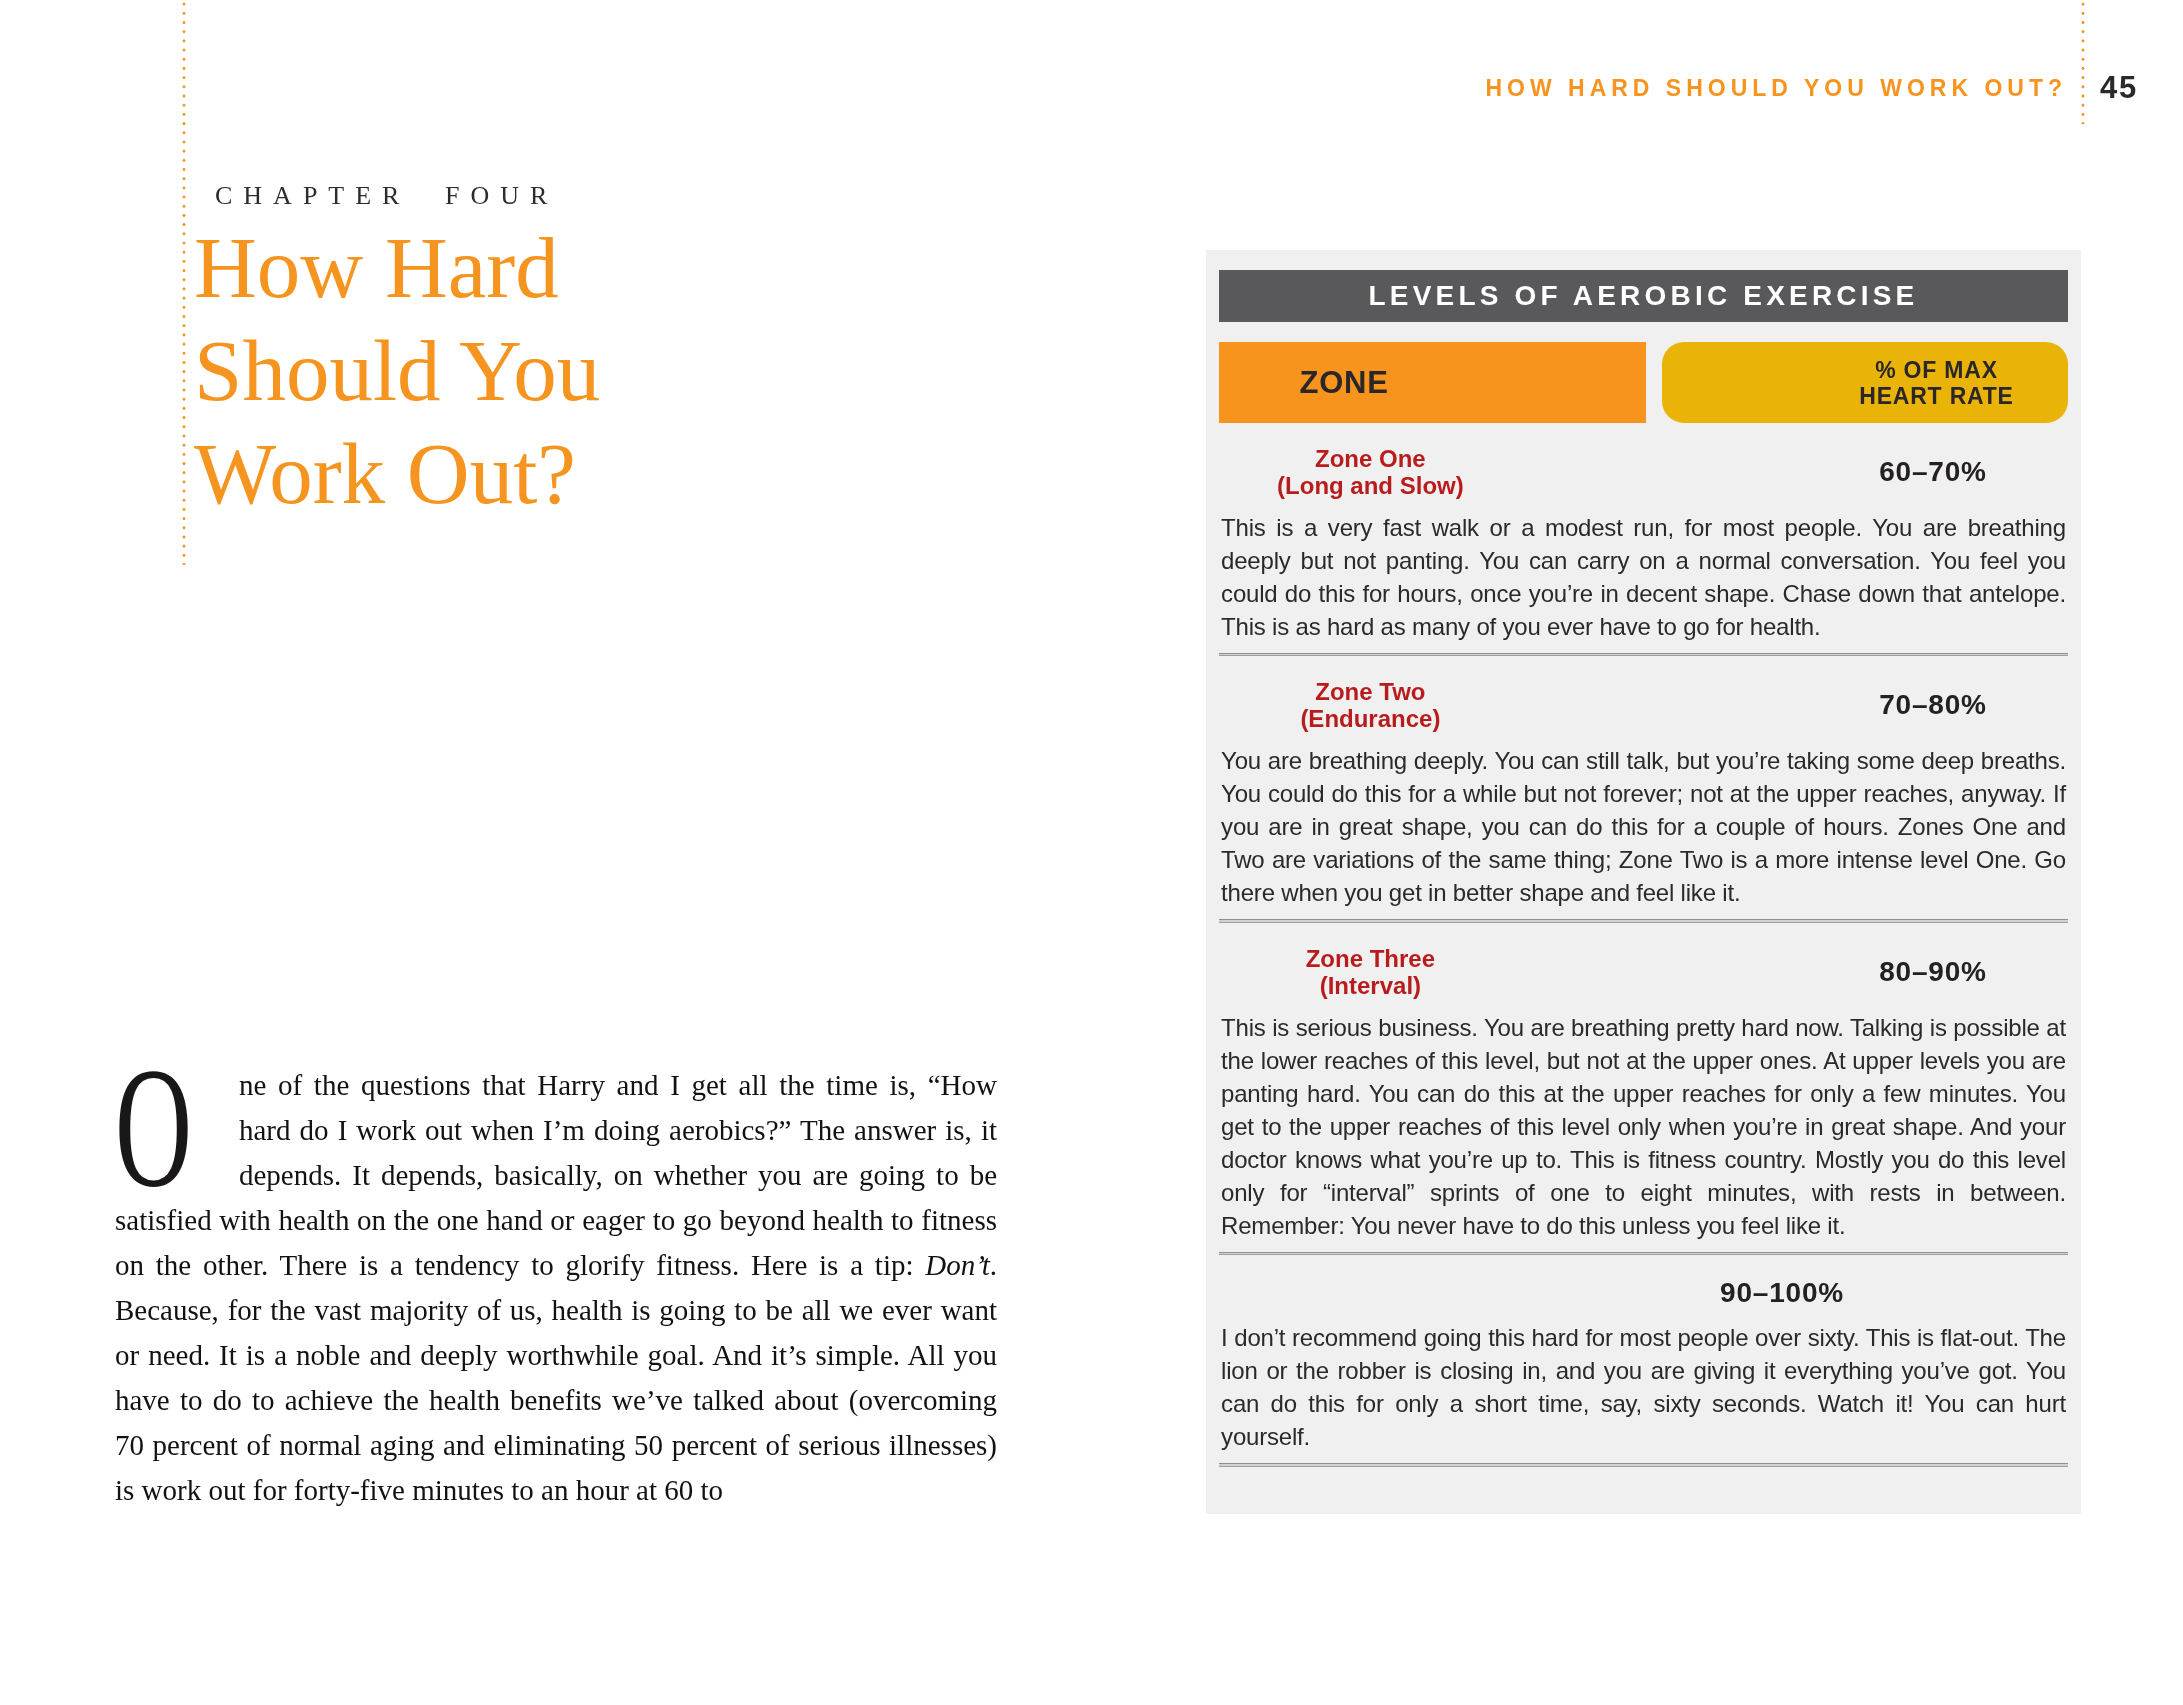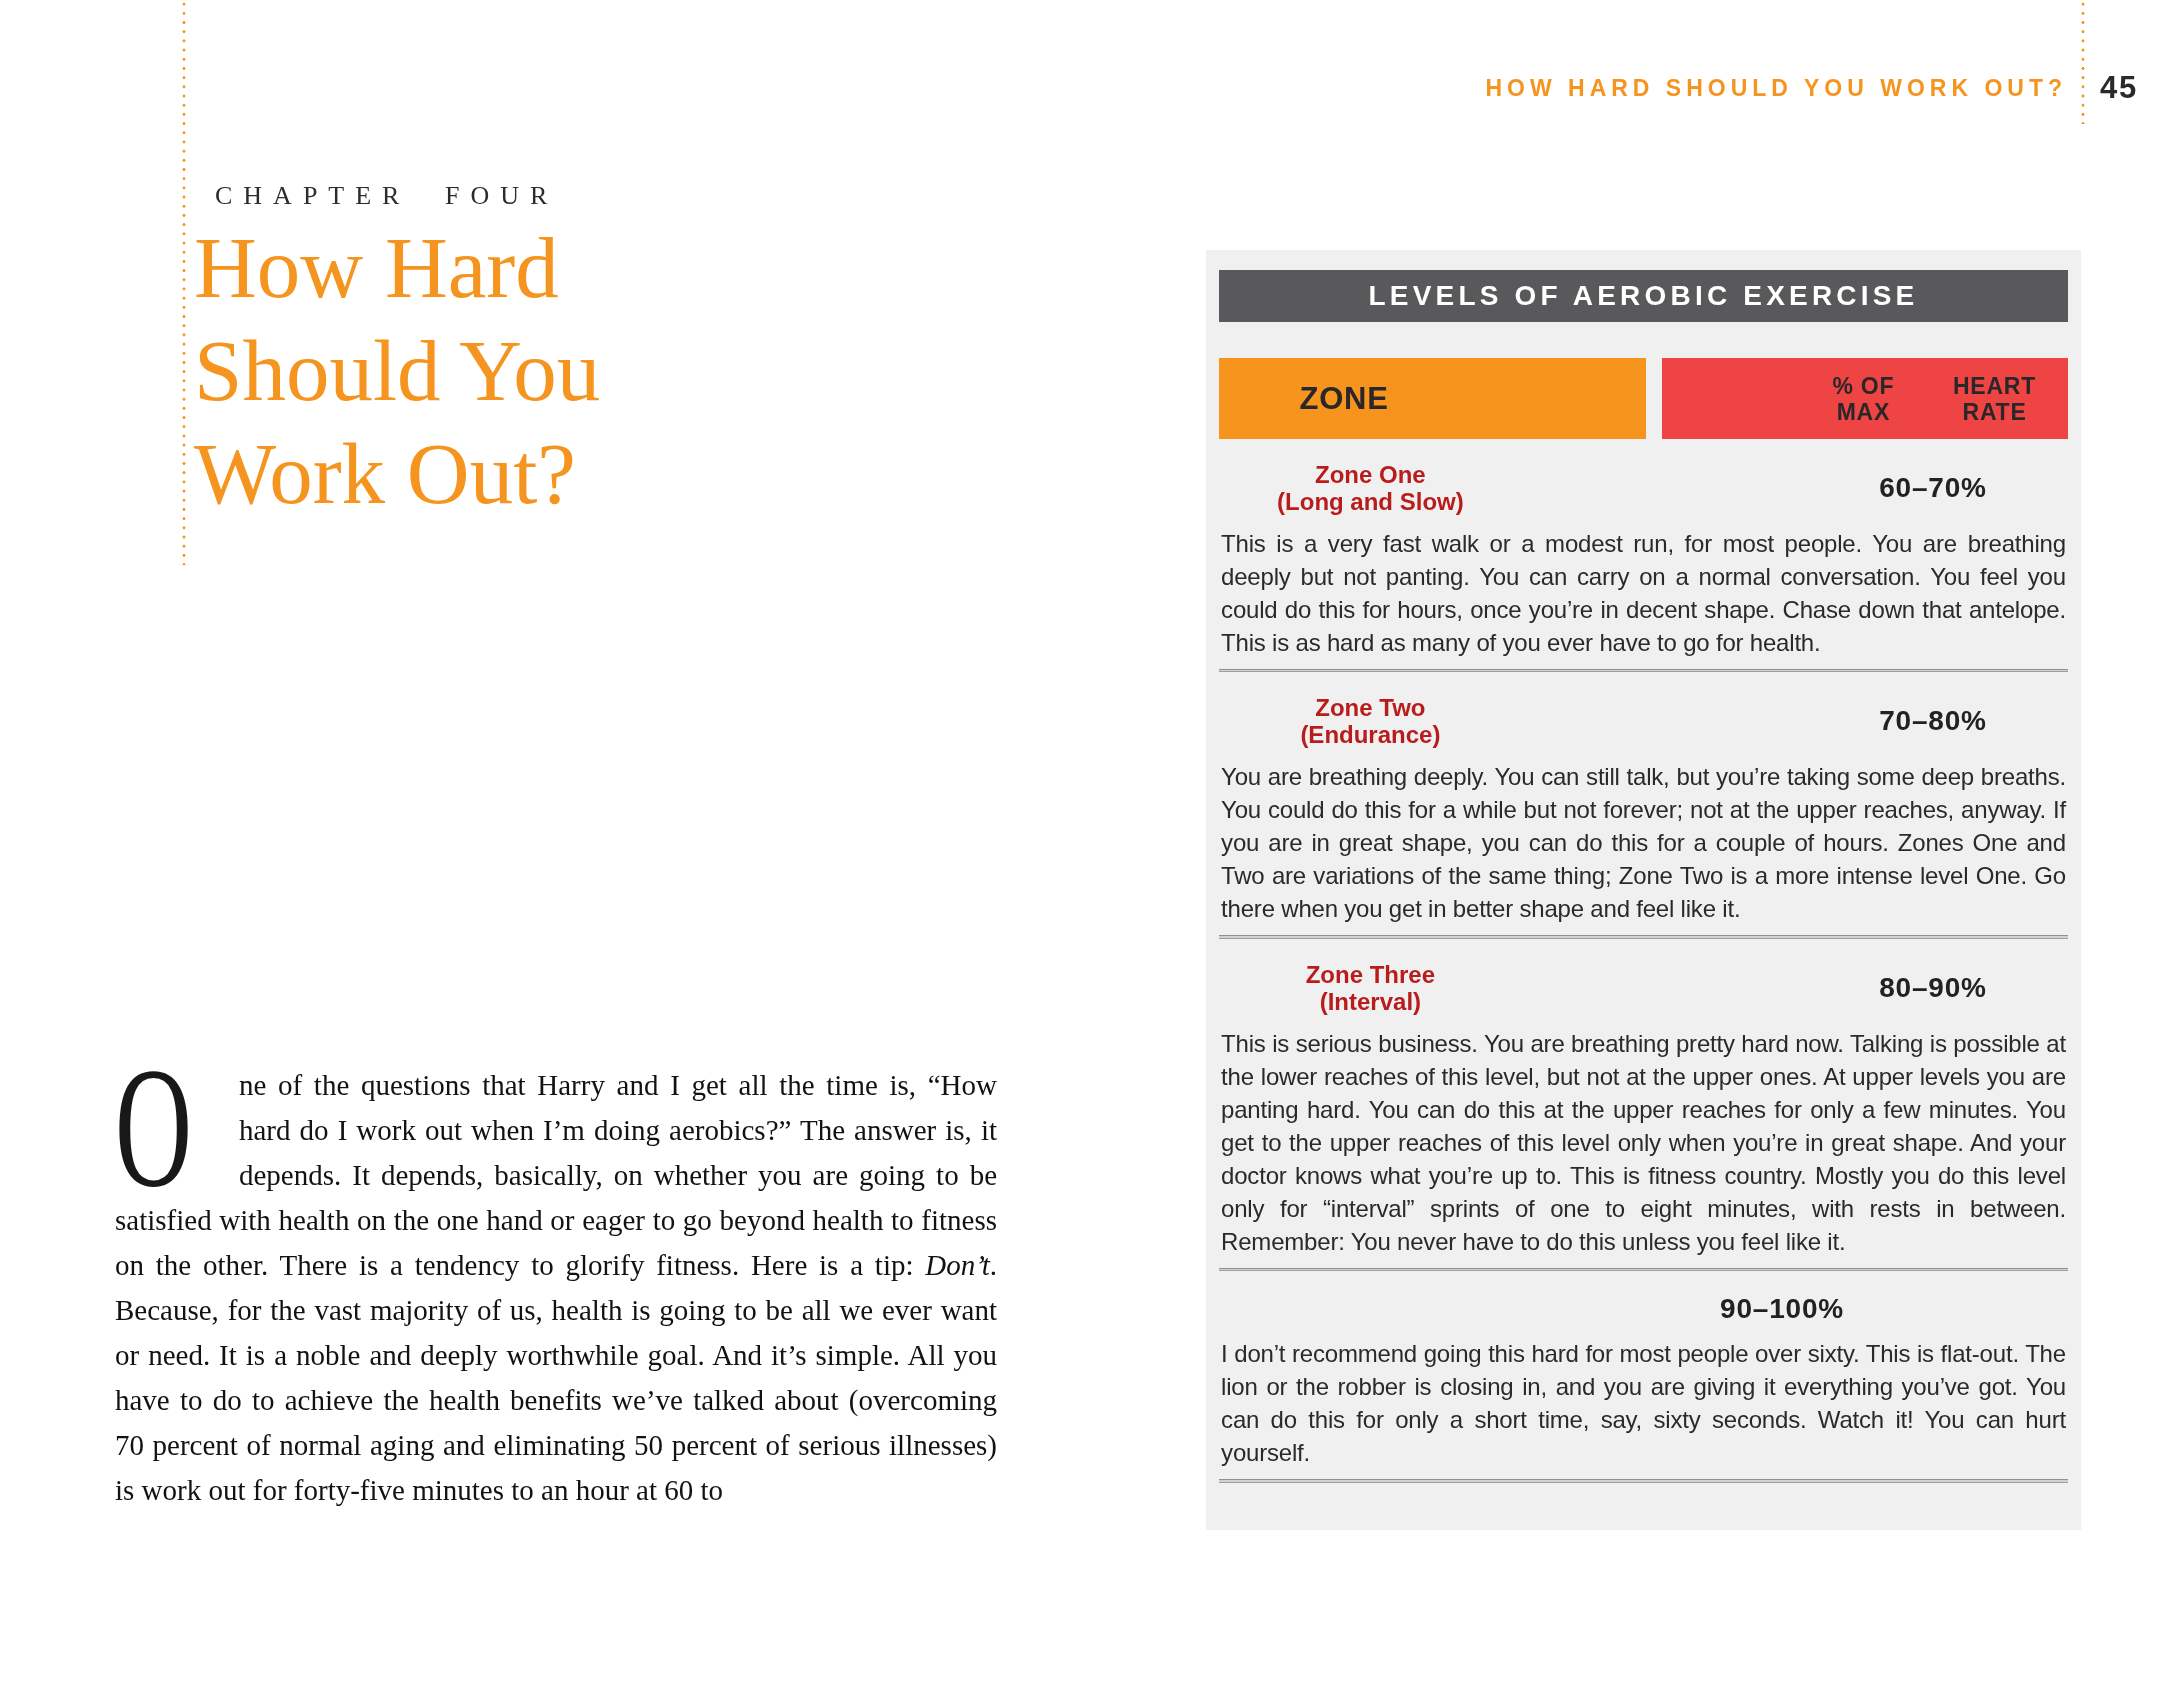--- a/index.html
+++ b/index.html
@@ -55,31 +55,31 @@
   
   .panel{
     position:absolute;left:1206px;top:250px;width:875px;
     background:#f0f0f1;padding:20px 13.4px 47px;box-sizing:border-box;
   }
   .panel-title{
     height:52px;background:#59585a;color:#ffffff;
     font-size:28px;font-weight:700;letter-spacing:4.2px;
     display:flex;align-items:center;justify-content:center;white-space:nowrap;
   }
-  .cols{display:flex;gap:16px;margin-top:36px;}
+  .cols{display:flex;gap:16px;margin-top:20px;}
   .col-zone{
     width:427px;height:81px;background:#f6941e;box-sizing:border-box;
     display:flex;align-items:center;padding-left:80px;
     font-size:31px;font-weight:700;letter-spacing:0.8px;color:#2b2728;
   }
   .col-pct{
-    flex:1;height:81px;background:#ef4444;box-sizing:border-box;
-    display:flex;align-items:center;justify-content:center;
+    flex:1;height:81px;background:#eab308;box-sizing:border-box;
+    display:flex;flex-direction:column;align-items:center;justify-content:center;
     padding-left:143px;font-size:23px;font-weight:700;line-height:26px;
-    letter-spacing:0.8px;color:#2b2728;text-align:center;
+    letter-spacing:0.8px;color:#2b2728;text-align:center;border-radius:22px;
   }
   .zone-head{display:flex;align-items:center;margin-top:22px;}
   .zone-name{
     width:302px;text-align:center;font-weight:700;
     font-size:24px;line-height:27px;color:#b91c1c;
   }
   .zone-name span{display:block;}
   .zone-pct{
     flex:1;text-align:center;padding-left:277px;box-sizing:border-box;
     font-weight:700;font-size:28px;letter-spacing:0.8px;color:#242122;

